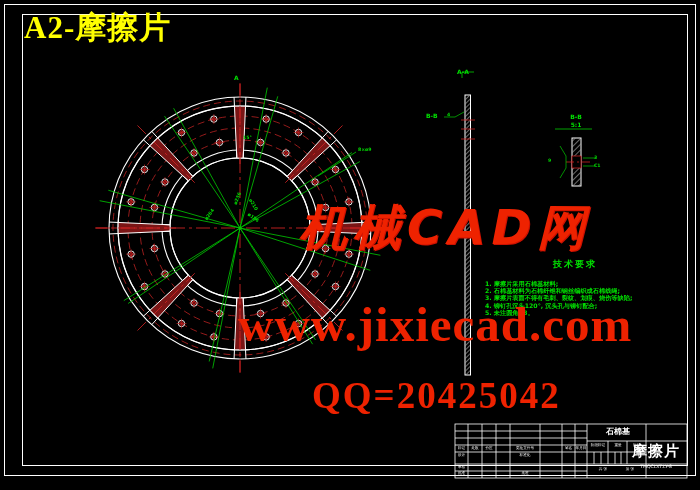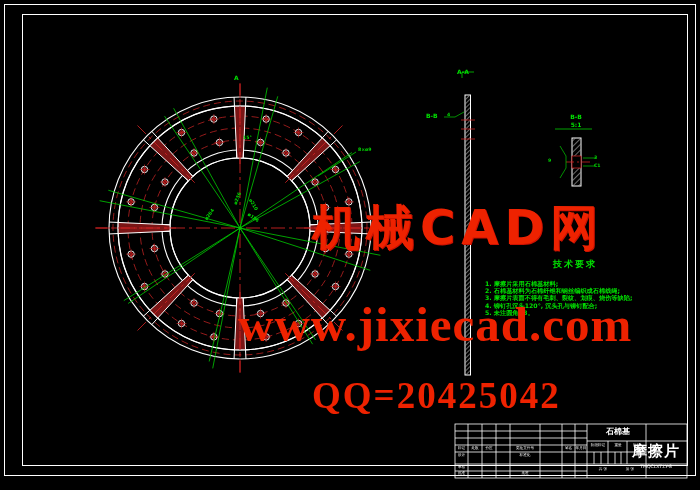--- a/index.html
+++ b/index.html
@@ -19,23 +19,23 @@
   .doc-title{left:24px;top:10px;color:#ffff00;font-size:31px;
        font-weight:bold;letter-spacing:1px;line-height:36px;
        font-family:"Liberation Serif", serif;white-space:nowrap;}
 
   
   svg.draw{position:absolute;left:0;top:0;width:700px;height:490px;
        pointer-events:none;}
 
   
   .wm{color:#ee2200;font-weight:bold;white-space:nowrap;}
-  .wm-cn{left:312px;top:196px;font-size:48px;letter-spacing:6px;
+  .wm-cn{left:299px;top:196px;font-size:48px;letter-spacing:6px;
        font-family:"DejaVu Sans", sans-serif;
-       text-shadow:1px 1px 0 #cc1100;}
+       text-shadow:1px 1px 0 #cc1100;font-style:italic;}
   .wm-url{left:238px;top:296px;font-size:49px;letter-spacing:1px;
        font-family:"Liberation Serif", serif;}
   .wm-qq{left:312px;top:374px;font-size:37px;letter-spacing:2px;
        font-family:"Liberation Serif", serif;text-align:right;}
 
   
   .tech-block{left:485px;top:258px;width:180px;color:#00d000;}
   .tech-head{font-size:9px;font-weight:bold;text-align:center;
        letter-spacing:2px;margin-bottom:9px;color:#00e000;
        font-family:"DejaVu Sans", sans-serif;}
@@ -64,20 +64,21 @@
        font-size:4.6px;letter-spacing:0px;font-weight:normal;}
 </style>
 </head>
 <body>
 
 <div id="root">
 
   <div class="abs frame-outer"></div>
   <div class="abs frame-inner"></div>
 
+  <div class="abs doc-title">A2-摩擦片</div>
 
   <svg class="draw" viewBox="0 0 700 490">
     <defs>
       <clipPath id="clipRing">
         <circle cx="240" cy="228" r="132"></circle>
       </clipPath>
       <pattern id="hatch" width="4" height="4" patternTransform="rotate(45)" patternUnits="userSpaceOnUse">
         <line x1="0" y1="0" x2="0" y2="4" stroke="#ffffff" stroke-width="0.9"></line>
       </pattern>
       <pattern id="hatch2" width="3" height="3" patternTransform="rotate(45)" patternUnits="userSpaceOnUse">

